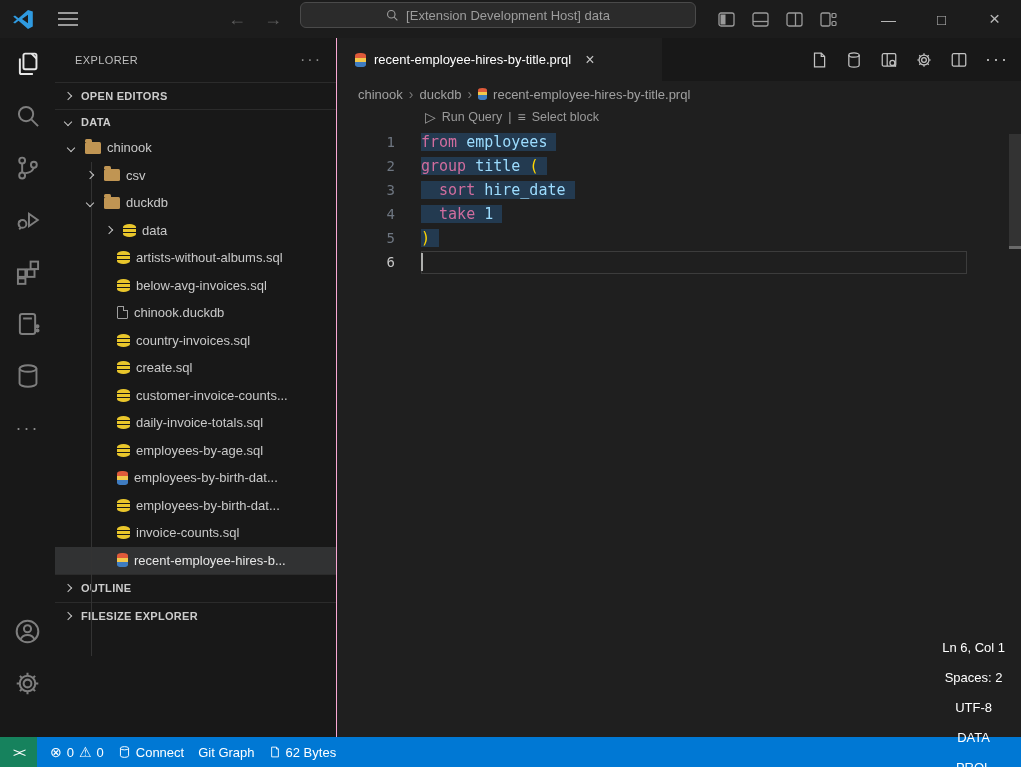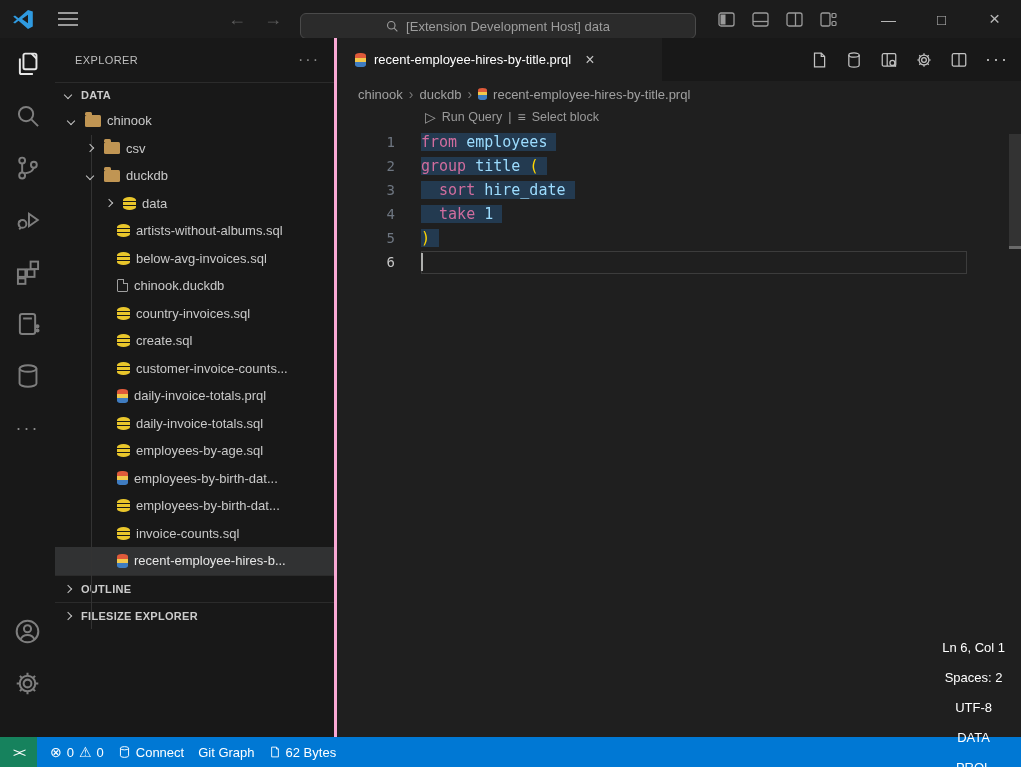--- a/index.html
+++ b/index.html
@@ -6,40 +6,40 @@
   html,body { width:1021px; height:767px; overflow:hidden; background:#1f1f1f;
     font-family:"Liberation Sans", sans-serif; color:#cccccc; }
 
   
   #titlebar { position:absolute; left:0; top:0; width:1021px; height:38px;
     background:#1c1c1c; display:flex; align-items:center; }
   #vscode-logo { width:26px; height:24px; margin-left:10px; }
   .hamburger { width:20px; height:14px; margin-left:22px; display:flex; flex-direction:column; justify-content:space-between; cursor:pointer; }
   .hamburger span { display:block; height:1.6px; background:#9a9a9a; }
   .nav-arrows { position:absolute; left:228px; top:0; height:38px; display:flex; align-items:center; gap:18px; color:#5c5c5c; font-size:18px; }
-  #command-center { position:absolute; left:300px; top:13px; width:396px; height:26px;
+  #command-center { position:absolute; left:300px; top:2px; width:396px; height:26px;
     background:#2b2b2b; border:1px solid #4a4a4a; border-radius:6px;
     display:flex; align-items:center; justify-content:center; gap:7px;
     color:#9d9d9d; font-size:13px; cursor:pointer; }
   .layout-icons { position:absolute; left:718px; top:0; height:38px; display:flex; align-items:center; gap:17px; }
   .layout-icons svg { display:block; }
   .win-controls { position:absolute; left:862px; top:0; width:159px; height:38px; display:flex; align-items:center; justify-content:space-around; color:#b6b6b6; }
   .win-controls .wc { width:40px; text-align:center; font-size:15px; cursor:pointer; }
 
   
   #activitybar { position:absolute; left:0; top:38px; width:55px; height:699px; background:#181818; }
   .act-icon { width:55px; height:52px; display:flex; align-items:center; justify-content:center; cursor:pointer; }
   .act-icon svg { stroke:#7e7e7e; fill:none; stroke-width:1.2; }
   .act-icon.active svg { stroke:#e7e7e7; }
   .act-bottom { position:absolute; bottom:28px; left:0; }
   .dots3 { color:#8a8a8a; font-size:18px; letter-spacing:2px; }
 
   
   #sidebar { position:absolute; left:55px; top:38px; width:282px; height:699px;
-    background:#181818; border-right:3px solid #f9a8d4; font-size:13px; }
+    background:#181818; border-right:1px solid #f9a8d4; font-size:13px; }
   .sb-title { height:44px; display:flex; align-items:center; justify-content:space-between; padding:0 14px 0 20px; }
   .sb-title .label { font-size:11px; color:#bfbfbf; letter-spacing:.4px; }
   .sb-head { display:flex; align-items:center; gap:4px; font-weight:bold; font-size:11px;
     color:#cccccc; border-top:1px solid #2b2b2b; padding-left:4px; cursor:pointer; letter-spacing:.3px; }
   .h-oe { height:27px; }
   .h-data { height:25px; }
   .h-low { height:27.5px; }
   .chev { width:6px; height:6px; border-right:1.4px solid #c5c5c5; border-bottom:1.4px solid #c5c5c5; display:inline-block; flex:none; }
   .chev.right { transform:rotate(-45deg); }
   .chev.down  { transform:rotate(45deg); }
@@ -219,20 +219,26 @@
         </svg>
     </div>
   </div>
 </div>
 
 <div id="sidebar">
   <div class="sb-title">
     <span class="label">EXPLORER</span>
     <span class="dots3" style="font-size:16px">···</span>
   </div>
+  <div class="sb-head h-oe">
+    <span class="chevslot" style="width:18px;display:flex;justify-content:center">
+        <span class="chev right"></span>
+      </span>
+    <span>OPEN EDITORS</span>
+  </div>
   <div class="sb-head h-data">
     <span class="chevslot" style="width:18px;display:flex;justify-content:center">
         <span class="chev down"></span>
       </span>
     <span>DATA</span>
   </div>
 
   <div id="tree">
     <div class="guide"></div>
 
@@ -280,24 +286,20 @@
         <span class="i-db"></span>
         <span>country-invoices.sql</span>
       </div>
     <div class="trow lvl3f">
         <span class="i-db"></span>
         <span>create.sql</span>
       </div>
     <div class="trow lvl3f">
         <span class="i-db"></span>
         <span>customer-invoice-counts...</span>
-      </div>
-    <div class="trow lvl3f">
-        <span class="i-prql"></span>
-        <span>daily-invoice-totals.prql</span>
       </div>
     <div class="trow lvl3f">
         <span class="i-db"></span>
         <span>daily-invoice-totals.sql</span>
       </div>
     <div class="trow lvl3f">
         <span class="i-db"></span>
         <span>employees-by-age.sql</span>
       </div>
     <div class="trow lvl3f">

